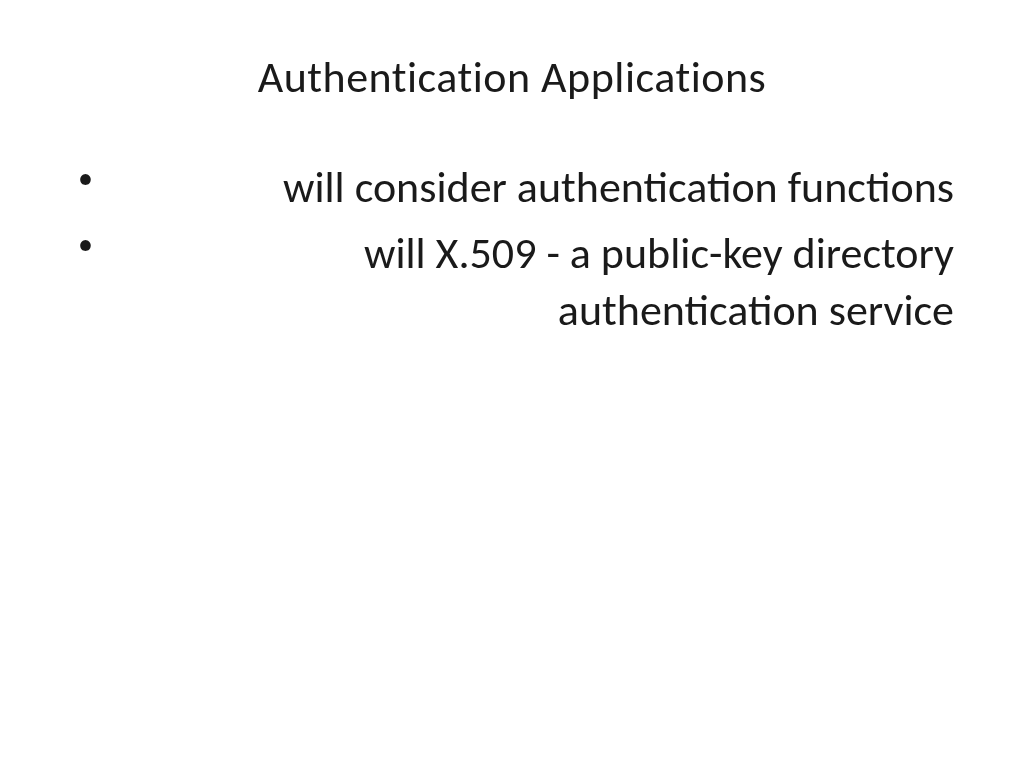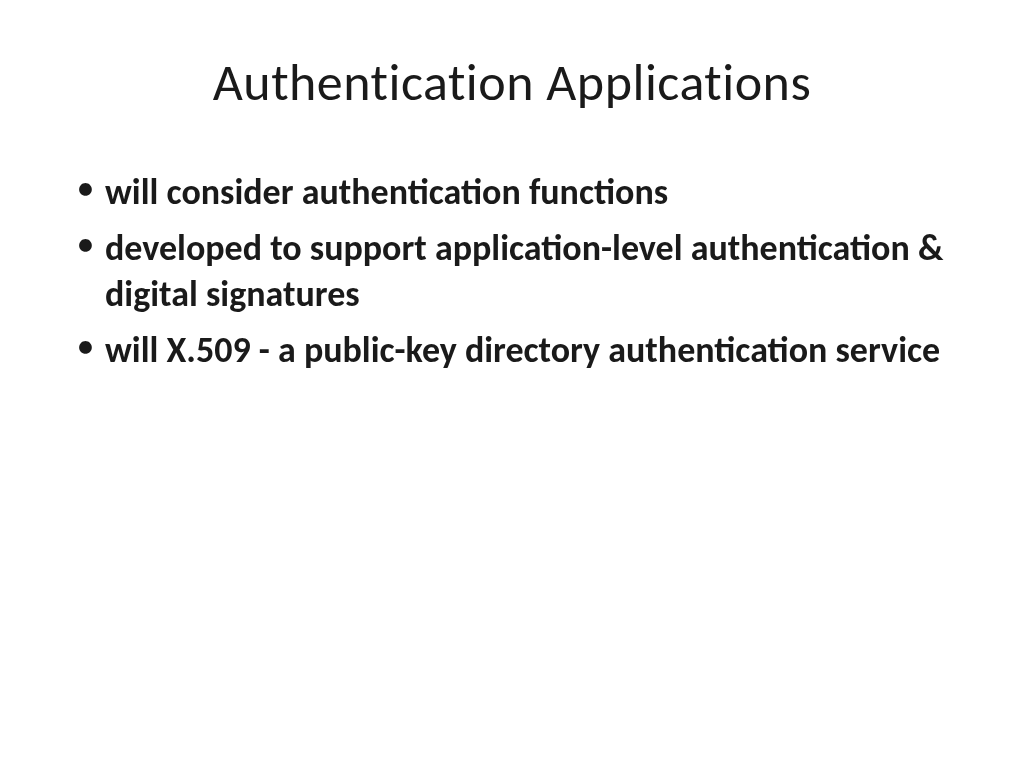--- a/index.html
+++ b/index.html
@@ -14,51 +14,51 @@
       font-family: Calibri, 'Segoe UI', Arial, sans-serif;
       color: #000000;
       overflow: hidden;
     }
     .slide {
       width: 100%;
       height: 100%;
       padding: 50px 70px 50px 70px;
     }
     .title {
-      font-size: 52px;
+      font-size: 44px;
       font-weight: 400;
       text-align: center;
       margin-bottom: 55px;
       letter-spacing: 0.5px;
       color: #1a1a1a;
     }
     .bullet-list {
       list-style: none;
       padding-left: 0;
     }
     .bullet-item {
-      font-size: 36px;
+      font-size: 44px;
       line-height: 1.28;
       margin-bottom: 10px;
       padding-left: 35px;
       position: relative;
       color: #1a1a1a;
-      font-weight: 700;
+      font-weight: 400;
+      text-align: right;
     }
     .bullet-item::before {
       content: "•";
       position: absolute;
       left: 8px;
       top: 0;
       font-size: 30px;
     }
   </style>
 </head>
 <body>
 
 <div class="slide">
   <h1 class="title">Authentication Applications</h1>
   <ul class="bullet-list">
     <li class="bullet-item">will consider authentication functions</li>
-    <li class="bullet-item">developed to support application-level authentication &amp; digital signatures</li>
     <li class="bullet-item">will X.509 - a public-key directory authentication service</li>
   </ul>
 </div>
 
 </body></html>

